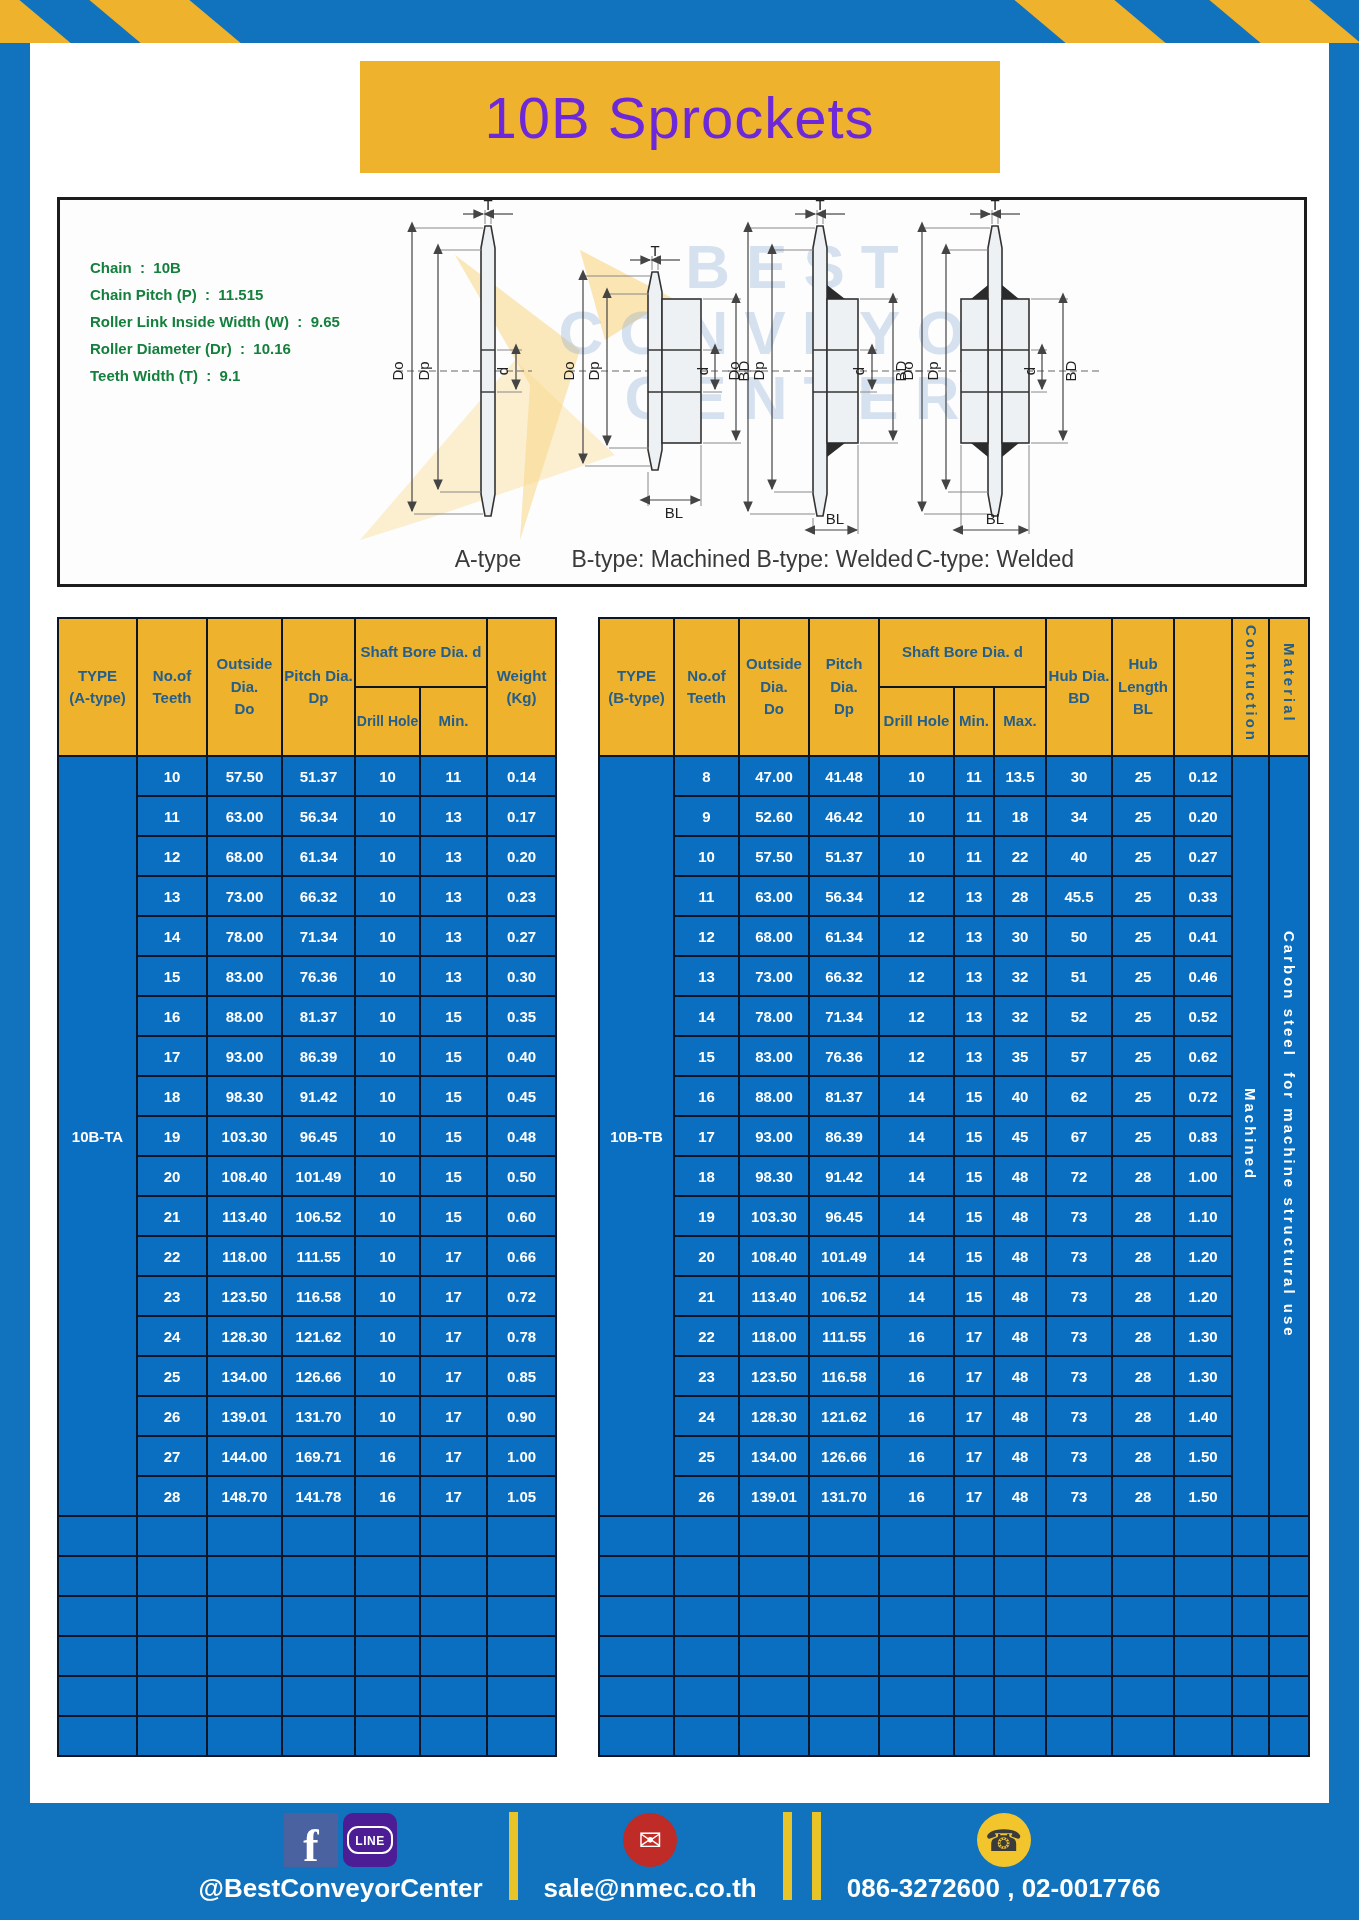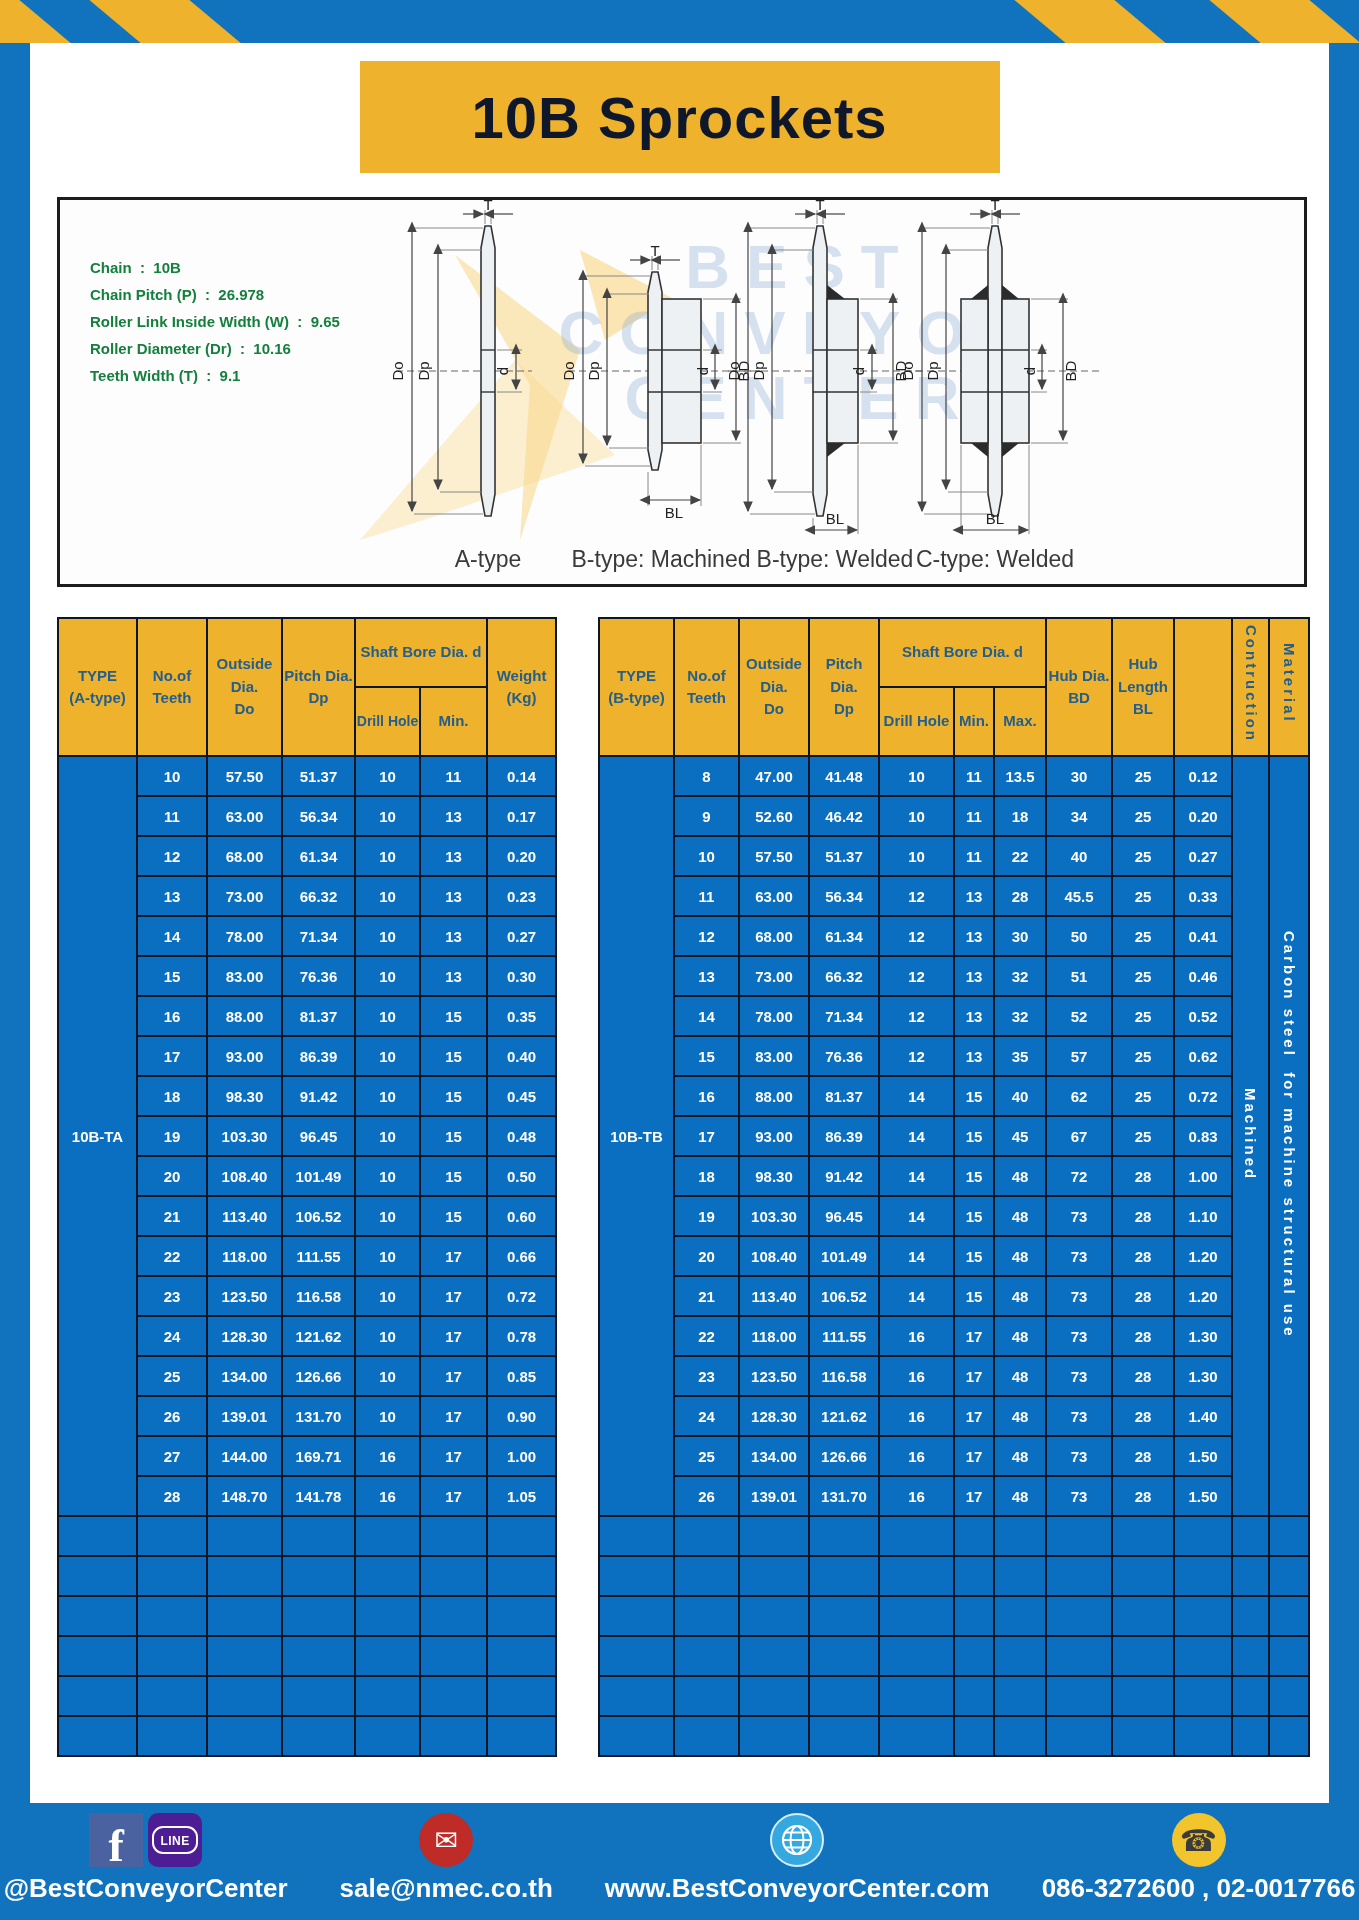--- a/index.html
+++ b/index.html
@@ -5,21 +5,21 @@
   html,body{margin:0;padding:0;}
   .sheet{position:relative;width:1359px;height:1920px;background:#1173bd;overflow:hidden;
          font-family:"Liberation Sans",sans-serif;}
   .inner{position:absolute;left:30px;top:43px;width:1299px;height:1760px;background:#ffffff;}
   
   .topband{position:absolute;left:0;top:0;width:1359px;height:43px;overflow:hidden;background:#1173bd;}
   .stripe{position:absolute;top:0;height:43px;width:100px;background:#eeb22c;transform:skewX(50deg);}
   
   .title-box{position:absolute;left:50%;transform:translateX(-50%);top:61px;width:640px;height:112px;
              background:#eeb22c;display:flex;align-items:center;justify-content:center;}
-  .title-box span{font-size:58px;font-weight:bold;color:#0f172a;letter-spacing:1px;}
+  .title-box span{font-size:58px;font-weight:normal;color:#6d28d9;letter-spacing:1px;}
   
   .panel{position:absolute;left:57px;top:197px;width:1250px;height:390px;background:#fdfdfd;
          border:3px solid #1c1c1c;box-sizing:border-box;}
   .wm-svg{position:absolute;left:0;top:0;z-index:1;}
   .wm-text{position:absolute;left:430px;top:34px;width:620px;z-index:1;text-align:center;
            font-weight:bold;font-size:62px;line-height:1.06;letter-spacing:16px;color:rgba(125,162,210,0.30);}
   .specs{position:absolute;left:30px;top:54px;z-index:2;}
   .spec-line{font-size:15px;font-weight:bold;color:#15803d;line-height:27px;white-space:pre;}
   .draw-svg{position:absolute;left:0;top:0;z-index:2;}
   .caption{position:absolute;top:346px;z-index:2;transform:translateX(-50%);
@@ -84,21 +84,21 @@
       <path d="M520,50 L612,98 L545,140 Z" fill="rgba(247,205,105,0.50)"></path>
     </svg>
     <div class="wm-text">
       <div>BEST</div>
       <div>CONVEYOR</div>
       <div>CENTER</div>
     </div>
 
     <div class="specs">
         <div class="spec-line">Chain  :  10B</div>
-        <div class="spec-line">Chain Pitch (P)  :  26.978</div>
+        <div class="spec-line">Chain Pitch (P)  :  11.515</div>
         <div class="spec-line">Roller Link Inside Width (W)  :  9.65</div>
         <div class="spec-line">Roller Diameter (Dr)  :  10.16</div>
         <div class="spec-line">Teeth Width (T)  :  9.1</div>
       </div>
 
     <svg class="draw-svg" width="1244" height="384" viewBox="0 0 1244 384">
       <defs>
         <marker id="ar" markerWidth="9" markerHeight="8" refX="8" refY="4" orient="auto">
           <path d="M0,0 L9,4 L0,8 Z" fill="#444"></path>
         </marker>
@@ -840,34 +840,20 @@
       <div class="flabel">@BestConveyorCenter</div>
     </div>
     <div class="fdiv"></div>
     <div class="fsec">
       <div class="ficons">
           <div class="circle red">✉</div>
         </div>
       <div class="flabel">sale@nmec.co.th</div>
     </div>
     <div class="fdiv"></div>
-    <div class="fsec">
-      <div class="ficons">
-        <div class="circle cyan">
-          <svg width="36" height="36" viewBox="0 0 36 36">
-            <circle cx="18" cy="18" r="14" fill="none" stroke="#fff" stroke-width="2.2"></circle>
-            <ellipse cx="18" cy="18" rx="6.5" ry="14" fill="none" stroke="#fff" stroke-width="2"></ellipse>
-            <line x1="4" y1="18" x2="32" y2="18" stroke="#fff" stroke-width="2"></line>
-            <line x1="6" y1="10.5" x2="30" y2="10.5" stroke="#fff" stroke-width="2"></line>
-            <line x1="6" y1="25.5" x2="30" y2="25.5" stroke="#fff" stroke-width="2"></line>
-          </svg>
-        </div>
-      </div>
-      <div class="flabel">www.BestConveyorCenter.com</div>
-    </div>
     <div class="fdiv"></div>
     <div class="fsec">
       <div class="ficons">
           <div class="circle yel">☎</div>
         </div>
       <div class="flabel">086-3272600 , 02-0017766</div>
     </div>
   </div>
 </div>
 

